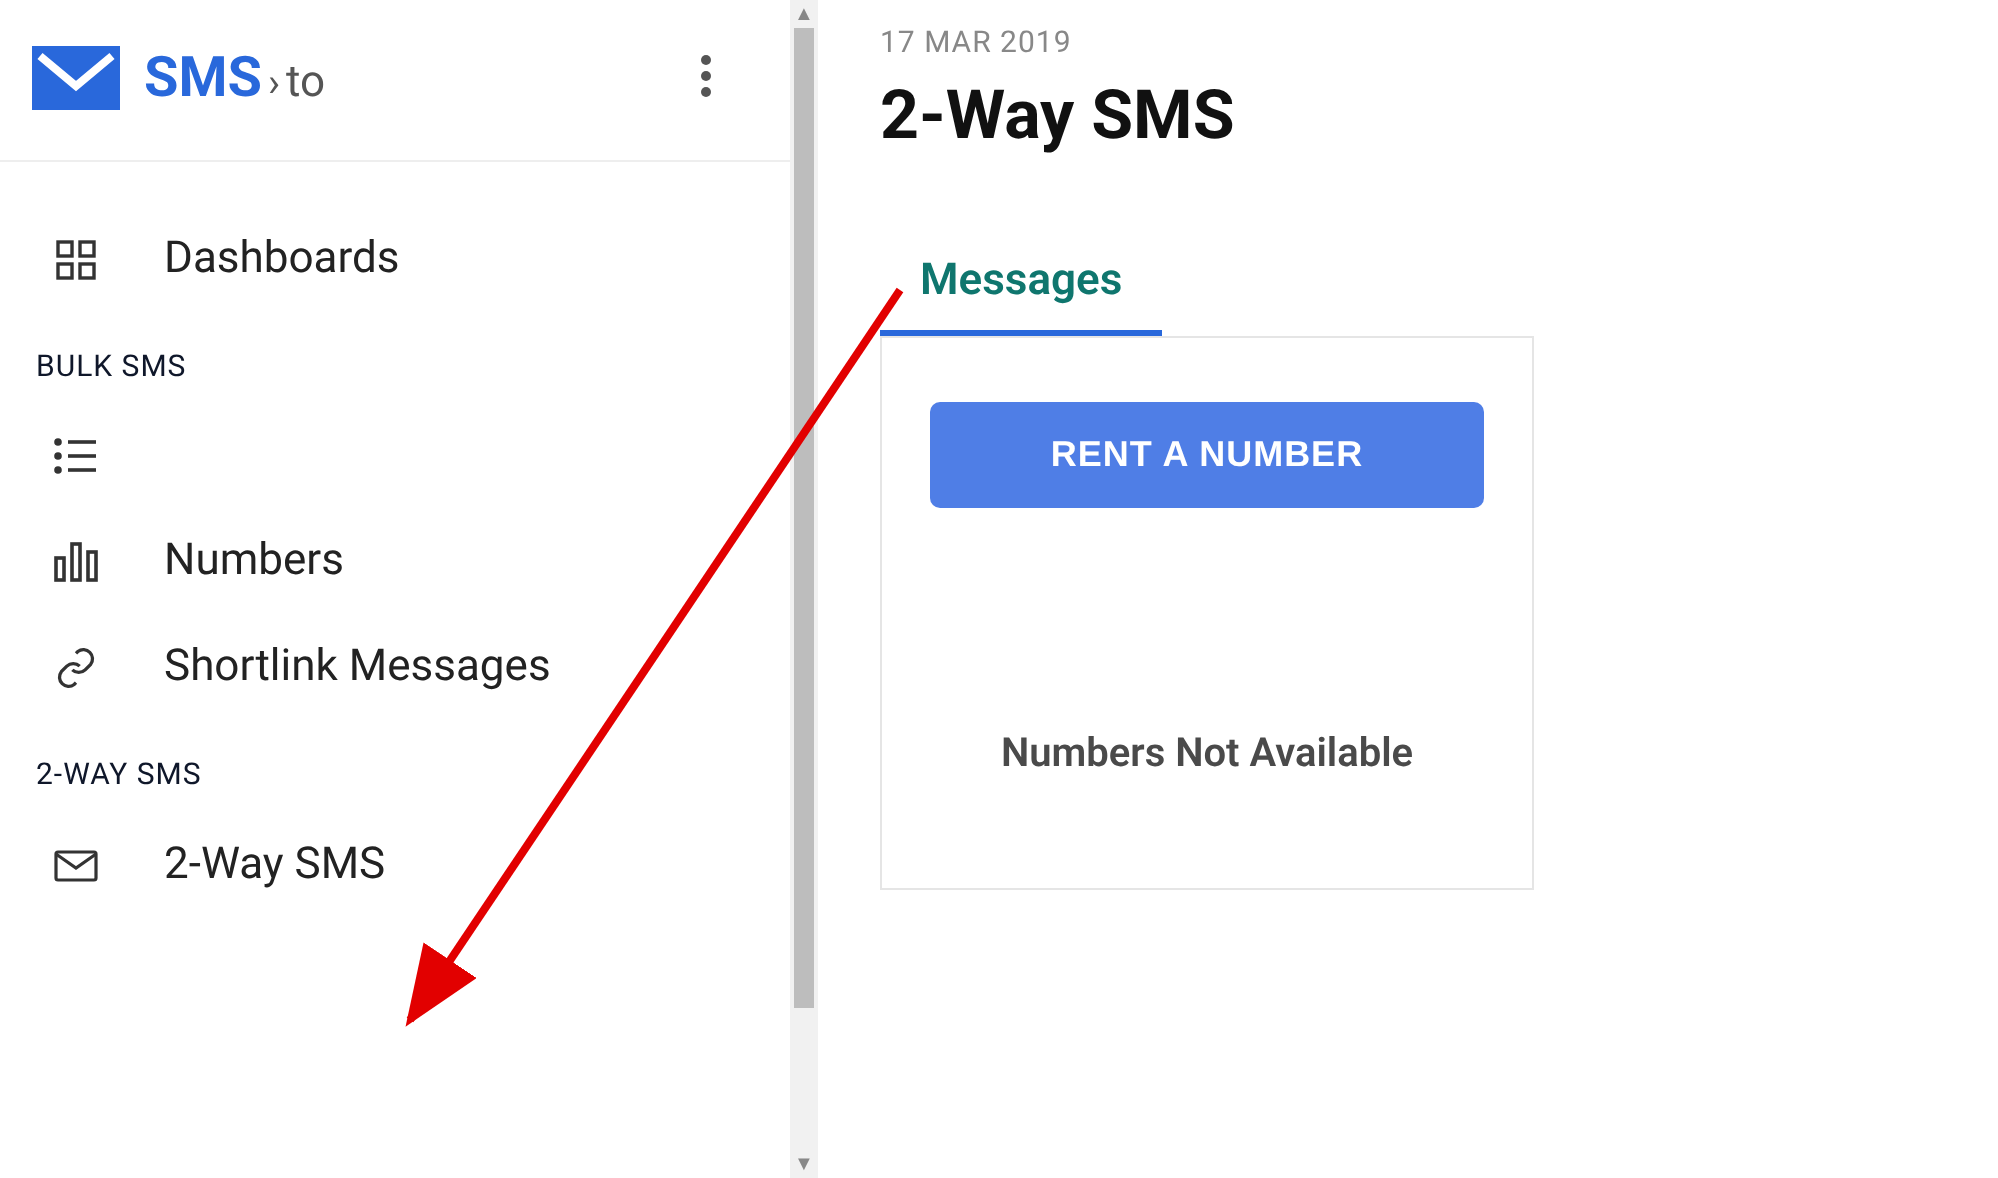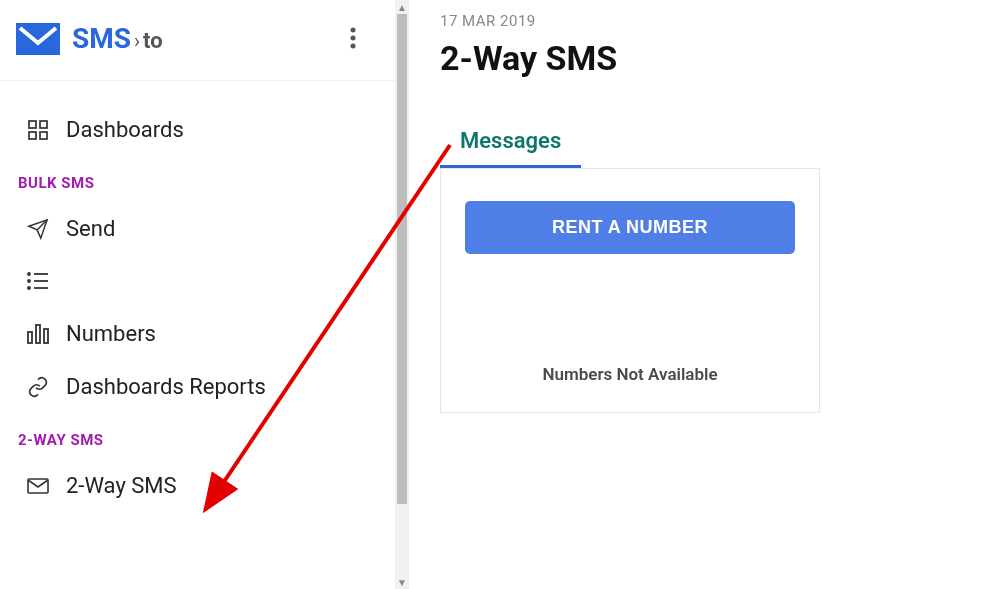--- a/index.html
+++ b/index.html
@@ -28,42 +28,42 @@
     .logo { display: flex; align-items: flex-end; gap: 12px; }
     .logo-mark {
       width: 44px; height: 32px;
       display: flex; align-items: center; justify-content: center;
     }
     .logo-text {
       display: flex; align-items: baseline;
       font-size: 28px; font-weight: 700; color: #2968db;
     }
     .logo-dot { font-size: 20px; color: #555; margin: 0 3px; font-weight: 400; }
-    .logo-to { font-size: 22px; color: #555; font-weight: 700; }
+    .logo-to { font-size: 22px; color: #555; font-weight: 400; }
     .menu-dots {
       width: 36px; height: 36px;
       display: flex; align-items: center; justify-content: center;
       cursor: pointer; color: #666;
     }
     .nav { padding: 22px 0; }
     .nav-item {
       display: flex; align-items: center;
       padding: 14px 26px;
       font-size: 22px;
       color: #222;
       cursor: pointer;
-      gap: 16px;
+      gap: 32px;
     }
     .nav-icon { width: 24px; height: 24px; display: flex; align-items: center; justify-content: center; color: #333; }
     .nav-section {
       padding: 18px 18px 10px 18px;
       font-size: 15px;
       letter-spacing: 0.5px;
-      color: #a21caf;
-      font-weight: 700;
+      color: #0f172a;
+      font-weight: 400;
     }
     .scrollbar-track {
       position: absolute;
       right: -14px;
       top: 0;
       width: 14px;
       height: 100%;
       background: #f1f1f1;
     }
     .scrollbar-thumb {
@@ -118,40 +118,40 @@
       padding: 8px 20px 12px 20px;
       font-size: 22px;
       font-weight: 600;
       color: #0f766e;
       cursor: pointer;
       border-bottom: 3px solid #2968db;
     }
     .card {
       border: 1px solid #e5e5e5;
       border-top: 1px solid #e5e5e5;
-      padding: 32px 24px 28px 24px;
-      width: 380px;
+      padding: 32px 24px 56px 24px;
+      width: 327px;
       text-align: center;
     }
     .rent-btn {
       display: block;
       width: 100%;
       background: #4f7ee6;
       color: #fff;
       border: none;
       border-radius: 5px;
       padding: 16px 0;
       font-size: 18px;
       font-weight: 700;
       letter-spacing: 0.5px;
       cursor: pointer;
       margin-bottom: 110px;
     }
     .not-avail {
-      font-size: 17px;
+      font-size: 20px;
       font-weight: 600;
       color: #4a4a4a;
     }
     .arrow-svg {
       position: absolute;
       left: 180px;
       top: 135px;
       pointer-events: none;
     }
   </style>
@@ -191,29 +191,20 @@
               <rect x="12" y="1" width="7" height="7"></rect>
             <rect x="1" y="12" width="7" height="7"></rect>
               <rect x="12" y="12" width="7" height="7"></rect>
           </svg>
         </span>
         <span>Dashboards</span>
       </div>
 
       <div class="nav-section">BULK SMS</div>
 
-      <div class="nav-item">
-        <span class="nav-icon">
-          <svg width="22" height="22" viewBox="0 0 24 24" fill="none" stroke="#333" stroke-width="1.6">
-            <path d="M22 2L11 13"></path>
-              <path d="M22 2L15 22L11 13L2 9L22 2Z"></path>
-          </svg>
-        </span>
-        <span>Send</span>
-      </div>
 
       <div class="nav-item">
         <span class="nav-icon">
           <svg width="22" height="20" viewBox="0 0 22 20" fill="none" stroke="#333" stroke-width="1.8">
             <line x1="7" y1="3" x2="21" y2="3"></line>
               <line x1="7" y1="10" x2="21" y2="10"></line>
               <line x1="7" y1="17" x2="21" y2="17"></line>
             <circle cx="2" cy="3" r="1" fill="#333"></circle>
               <circle cx="2" cy="10" r="1" fill="#333"></circle>
               <circle cx="2" cy="17" r="1" fill="#333"></circle>
@@ -232,21 +223,21 @@
         <span>Numbers</span>
       </div>
 
       <div class="nav-item">
         <span class="nav-icon">
           <svg width="22" height="22" viewBox="0 0 24 24" fill="none" stroke="#333" stroke-width="1.8">
             <path d="M10 13a5 5 0 0 0 7 0l3-3a5 5 0 0 0-7-7l-1 1"></path>
             <path d="M14 11a5 5 0 0 0-7 0l-3 3a5 5 0 0 0 7 7l1-1"></path>
           </svg>
         </span>
-        <span>Dashboards Reports</span>
+        <span>Shortlink Messages</span>
       </div>
 
       <div class="nav-section">2-WAY SMS</div>
 
       <div class="nav-item">
         <span class="nav-icon">
           <svg width="22" height="16" viewBox="0 0 22 16" fill="none" stroke="#333" stroke-width="1.6">
             <rect x="1" y="1" width="20" height="14" rx="1"></rect>
             <polyline points="1,2 11,9 21,2"></polyline>
           </svg>

